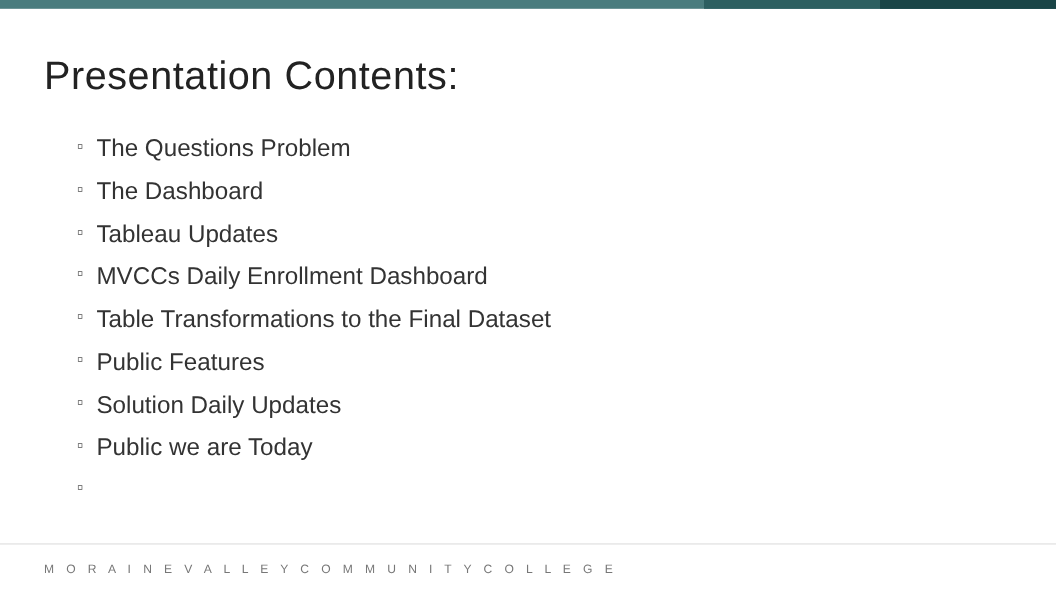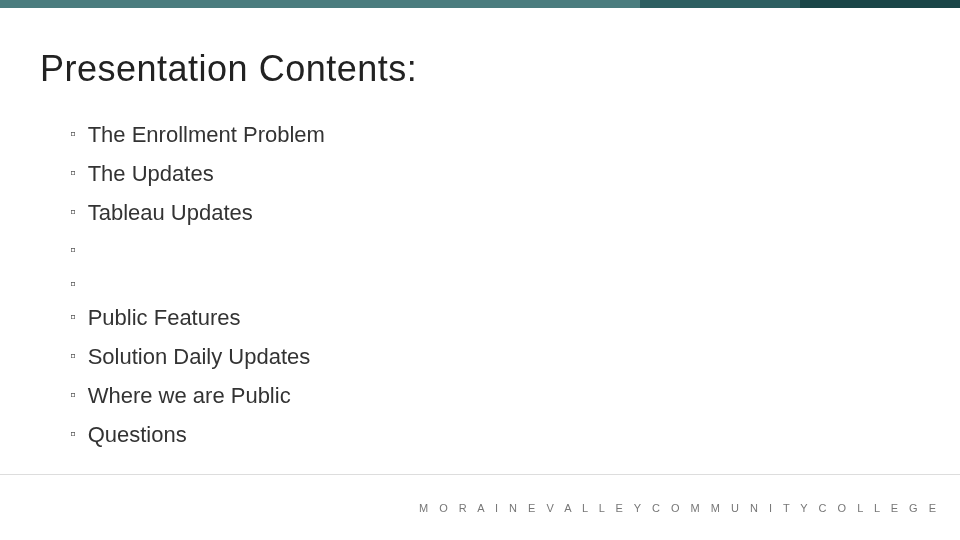--- a/index.html
+++ b/index.html
@@ -82,27 +82,27 @@
       color: #555555;
       font-size: 16px;
       flex-shrink: 0;
     }
 
     .footer-bar {
       position: absolute;
       bottom: 0;
       left: 0;
       right: 0;
-      height: 66px;
+      height: 46px;
       background-color: #ffffff;
       border-top: 1px solid #dddddd;
       display: flex;
       align-items: center;
-      justify-content: flex-end;
-      padding: 0 20px;
+      justify-content: flex-start;
+      padding: 0 40px;
     }
 
     .footer-text {
       font-size: 11px;
       letter-spacing: 4px;
       color: #777777;
       text-transform: uppercase;
       font-weight: 400;
     }
   </style>
@@ -113,50 +113,51 @@
   <div class="top-accent">
     <div class="top-accent-inner"></div>
   </div>
 </div>
 
 <div class="main-content">
   <h1 class="page-title">Presentation Contents:</h1>
   <ul class="bullet-list" id="bullet-list">
   <li>
         <span class="bullet-marker">▫</span>
-        <span>The Enrollment Problem</span>
+        <span>The Questions Problem</span>
       </li>
       <li>
         <span class="bullet-marker">▫</span>
-        <span>The Updates</span>
+        <span>The Dashboard</span>
       </li>
       <li>
         <span class="bullet-marker">▫</span>
         <span>Tableau Updates</span>
       </li>
       <li>
         <span class="bullet-marker">▫</span>
+        <span>MVCCs Daily Enrollment Dashboard</span>
       </li>
       <li>
         <span class="bullet-marker">▫</span>
+        <span>Table Transformations to the Final Dataset</span>
       </li>
       <li>
         <span class="bullet-marker">▫</span>
         <span>Public Features</span>
       </li>
       <li>
         <span class="bullet-marker">▫</span>
         <span>Solution Daily Updates</span>
       </li>
       <li>
         <span class="bullet-marker">▫</span>
-        <span>Where we are Public</span>
+        <span>Public we are Today</span>
       </li>
       <li>
         <span class="bullet-marker">▫</span>
-        <span>Questions</span>
       </li>
     </ul>
 </div>
 
 <div class="footer-bar">
   <span class="footer-text">M O R A I N E   V A L L E Y   C O M M U N I T Y   C O L L E G E</span>
 </div>
 
 </body></html>

